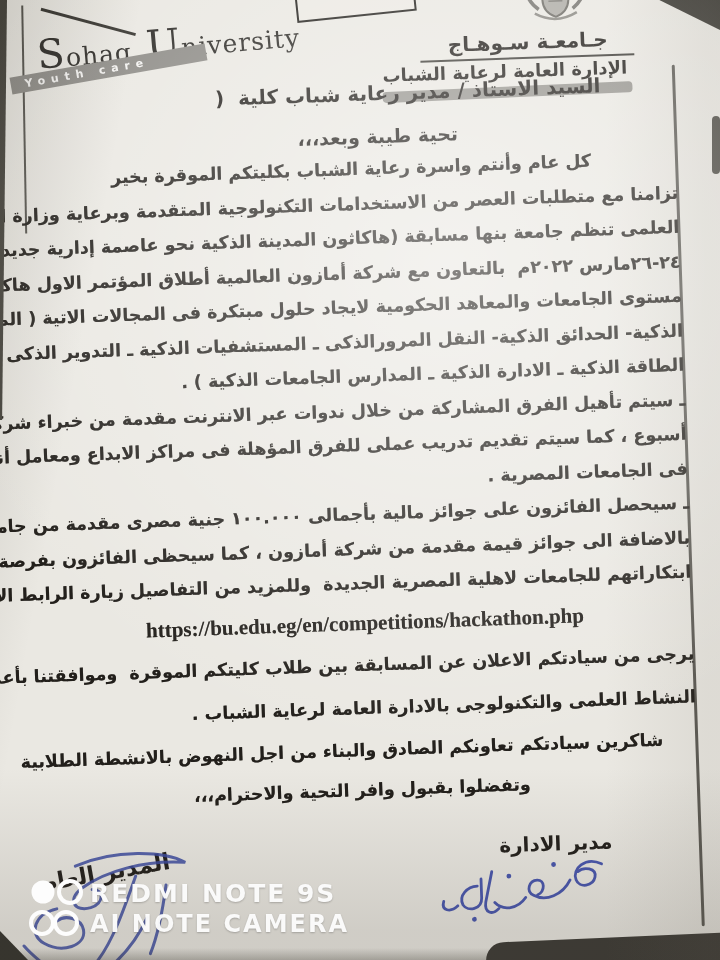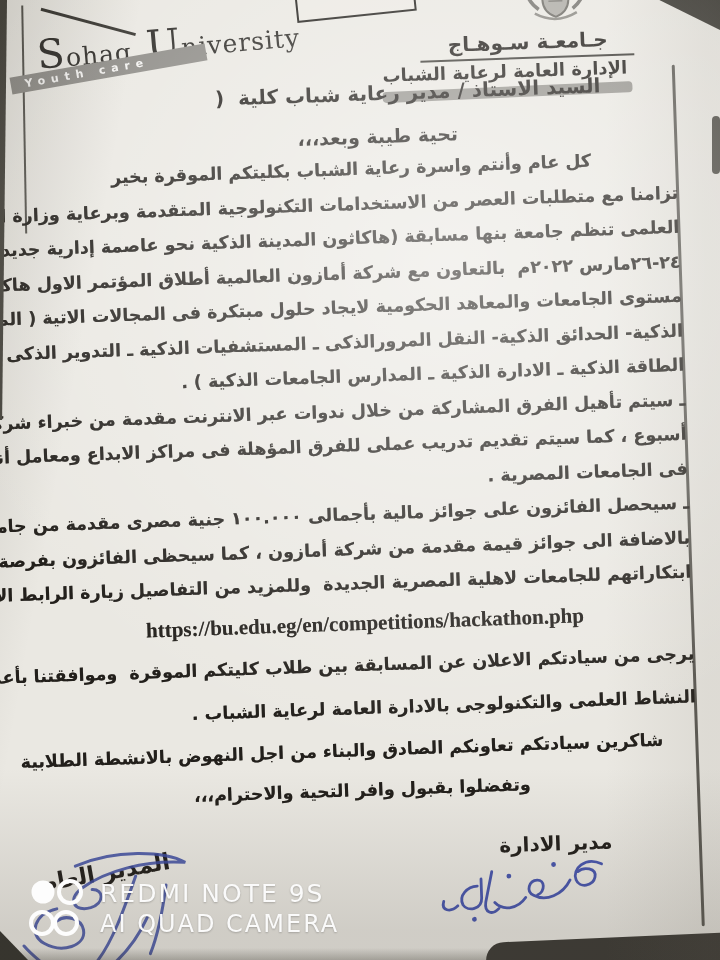--- a/index.html
+++ b/index.html
@@ -69,21 +69,21 @@
   .corner-bl{position:absolute;left:0;top:926px;width:28px;height:34px;background:#34332d;
     clip-path:polygon(0 15%,100% 100%,0 100%);}
   .bar-bottom{position:absolute;left:486px;top:932px;width:250px;height:40px;background:#3b3934;
     border-radius:18px 0 0 0;transform:rotate(-2.5deg);transform-origin:right center;}
   .bottom-shadow{position:absolute;left:20px;top:948px;width:480px;height:12px;
     background:linear-gradient(to bottom, rgba(0,0,0,0), rgba(40,36,28,.28));}
 
   
   .watermark{position:absolute;left:28px;top:878px;display:flex;align-items:center;color:rgba(253,253,253,.96);
     text-shadow:0 1px 2px rgba(0,0,0,.22);}
-  .wm-text{margin-left:14px;font-size:25px;letter-spacing:2px;line-height:31px;font-weight:400;}
+  .wm-text{margin-left:4px;font-size:25px;letter-spacing:2px;line-height:31px;font-weight:700;}
   .wm-text .l2{font-size:24px;}
 </style>
 </head>
 <body>
 
 <div id="stage">
   <div class="paper"></div>
 
   <div class="content">
 
@@ -179,16 +179,16 @@
 
   <div class="watermark">
     <svg width="58" height="62" viewBox="0 0 58 62">
       <circle cx="15" cy="14" r="11.5" fill="#fdfdfd"></circle>
       <circle cx="42" cy="14" r="11" fill="none" stroke="#fdfdfd" stroke-width="4"></circle>
       <circle cx="14" cy="45" r="11" fill="none" stroke="#fdfdfd" stroke-width="4"></circle>
       <circle cx="38" cy="45" r="11" fill="none" stroke="#fdfdfd" stroke-width="4"></circle>
     </svg>
     <div class="wm-text">
       <div class="l1">REDMI NOTE 9S</div>
-      <div class="l2">AI QUAD CAMERA</div>
+      <div class="l2">AI NOTE CAMERA</div>
     </div>
   </div>
 </div>
 
 </body></html>

